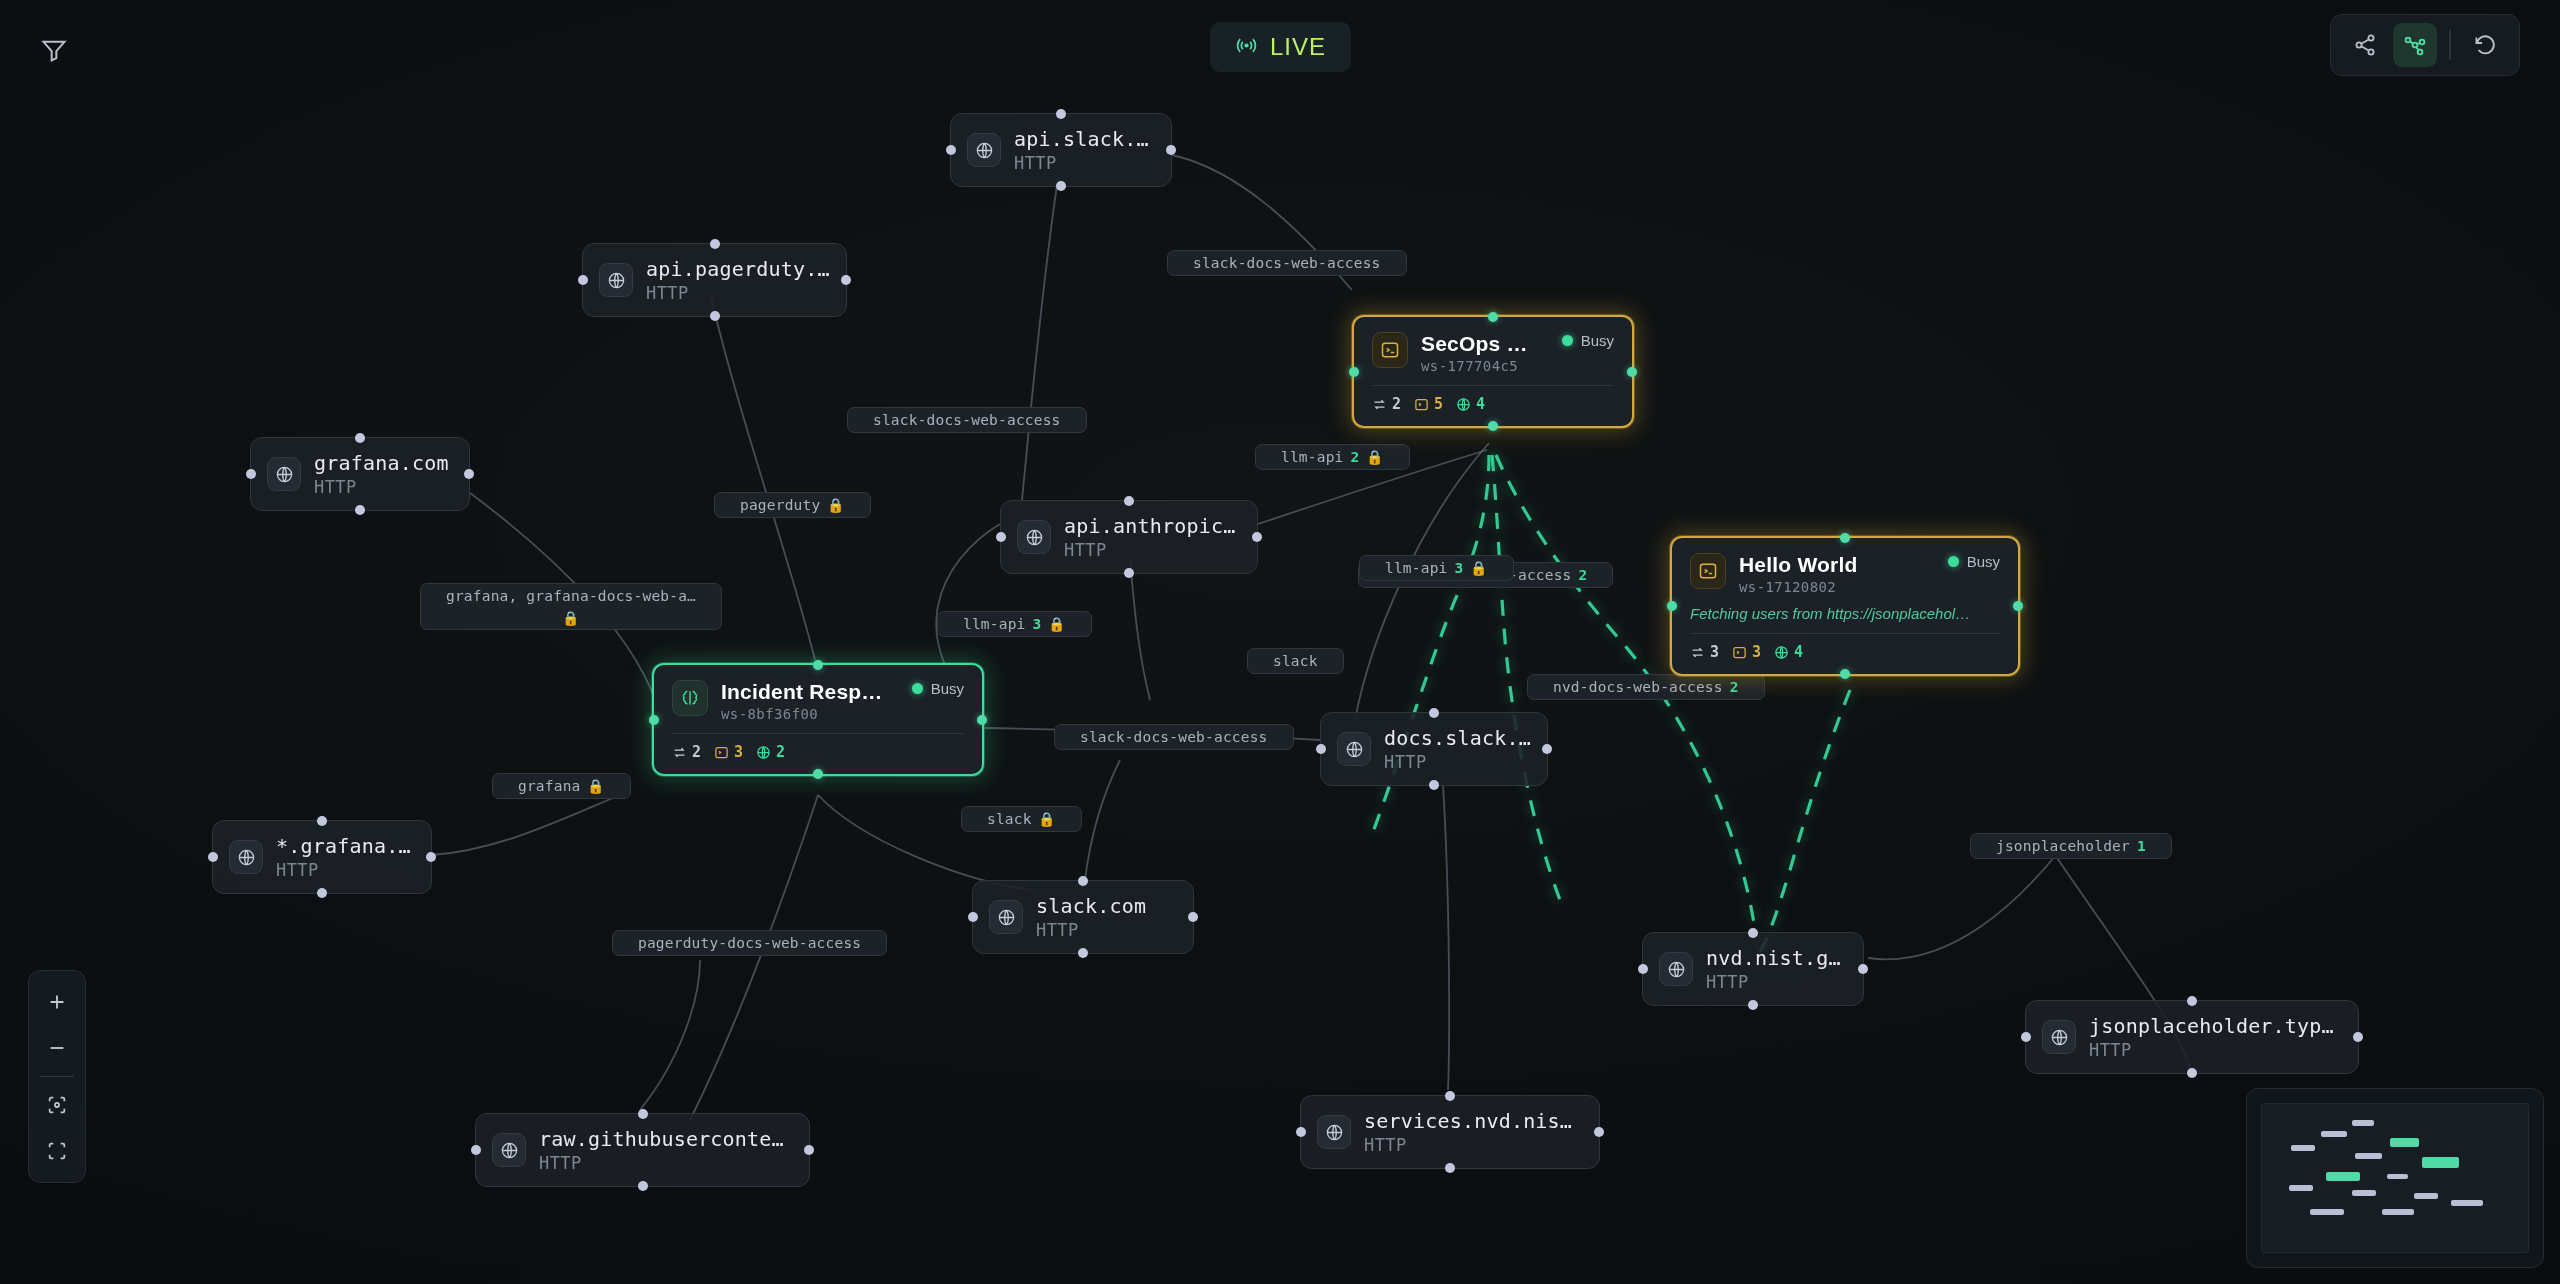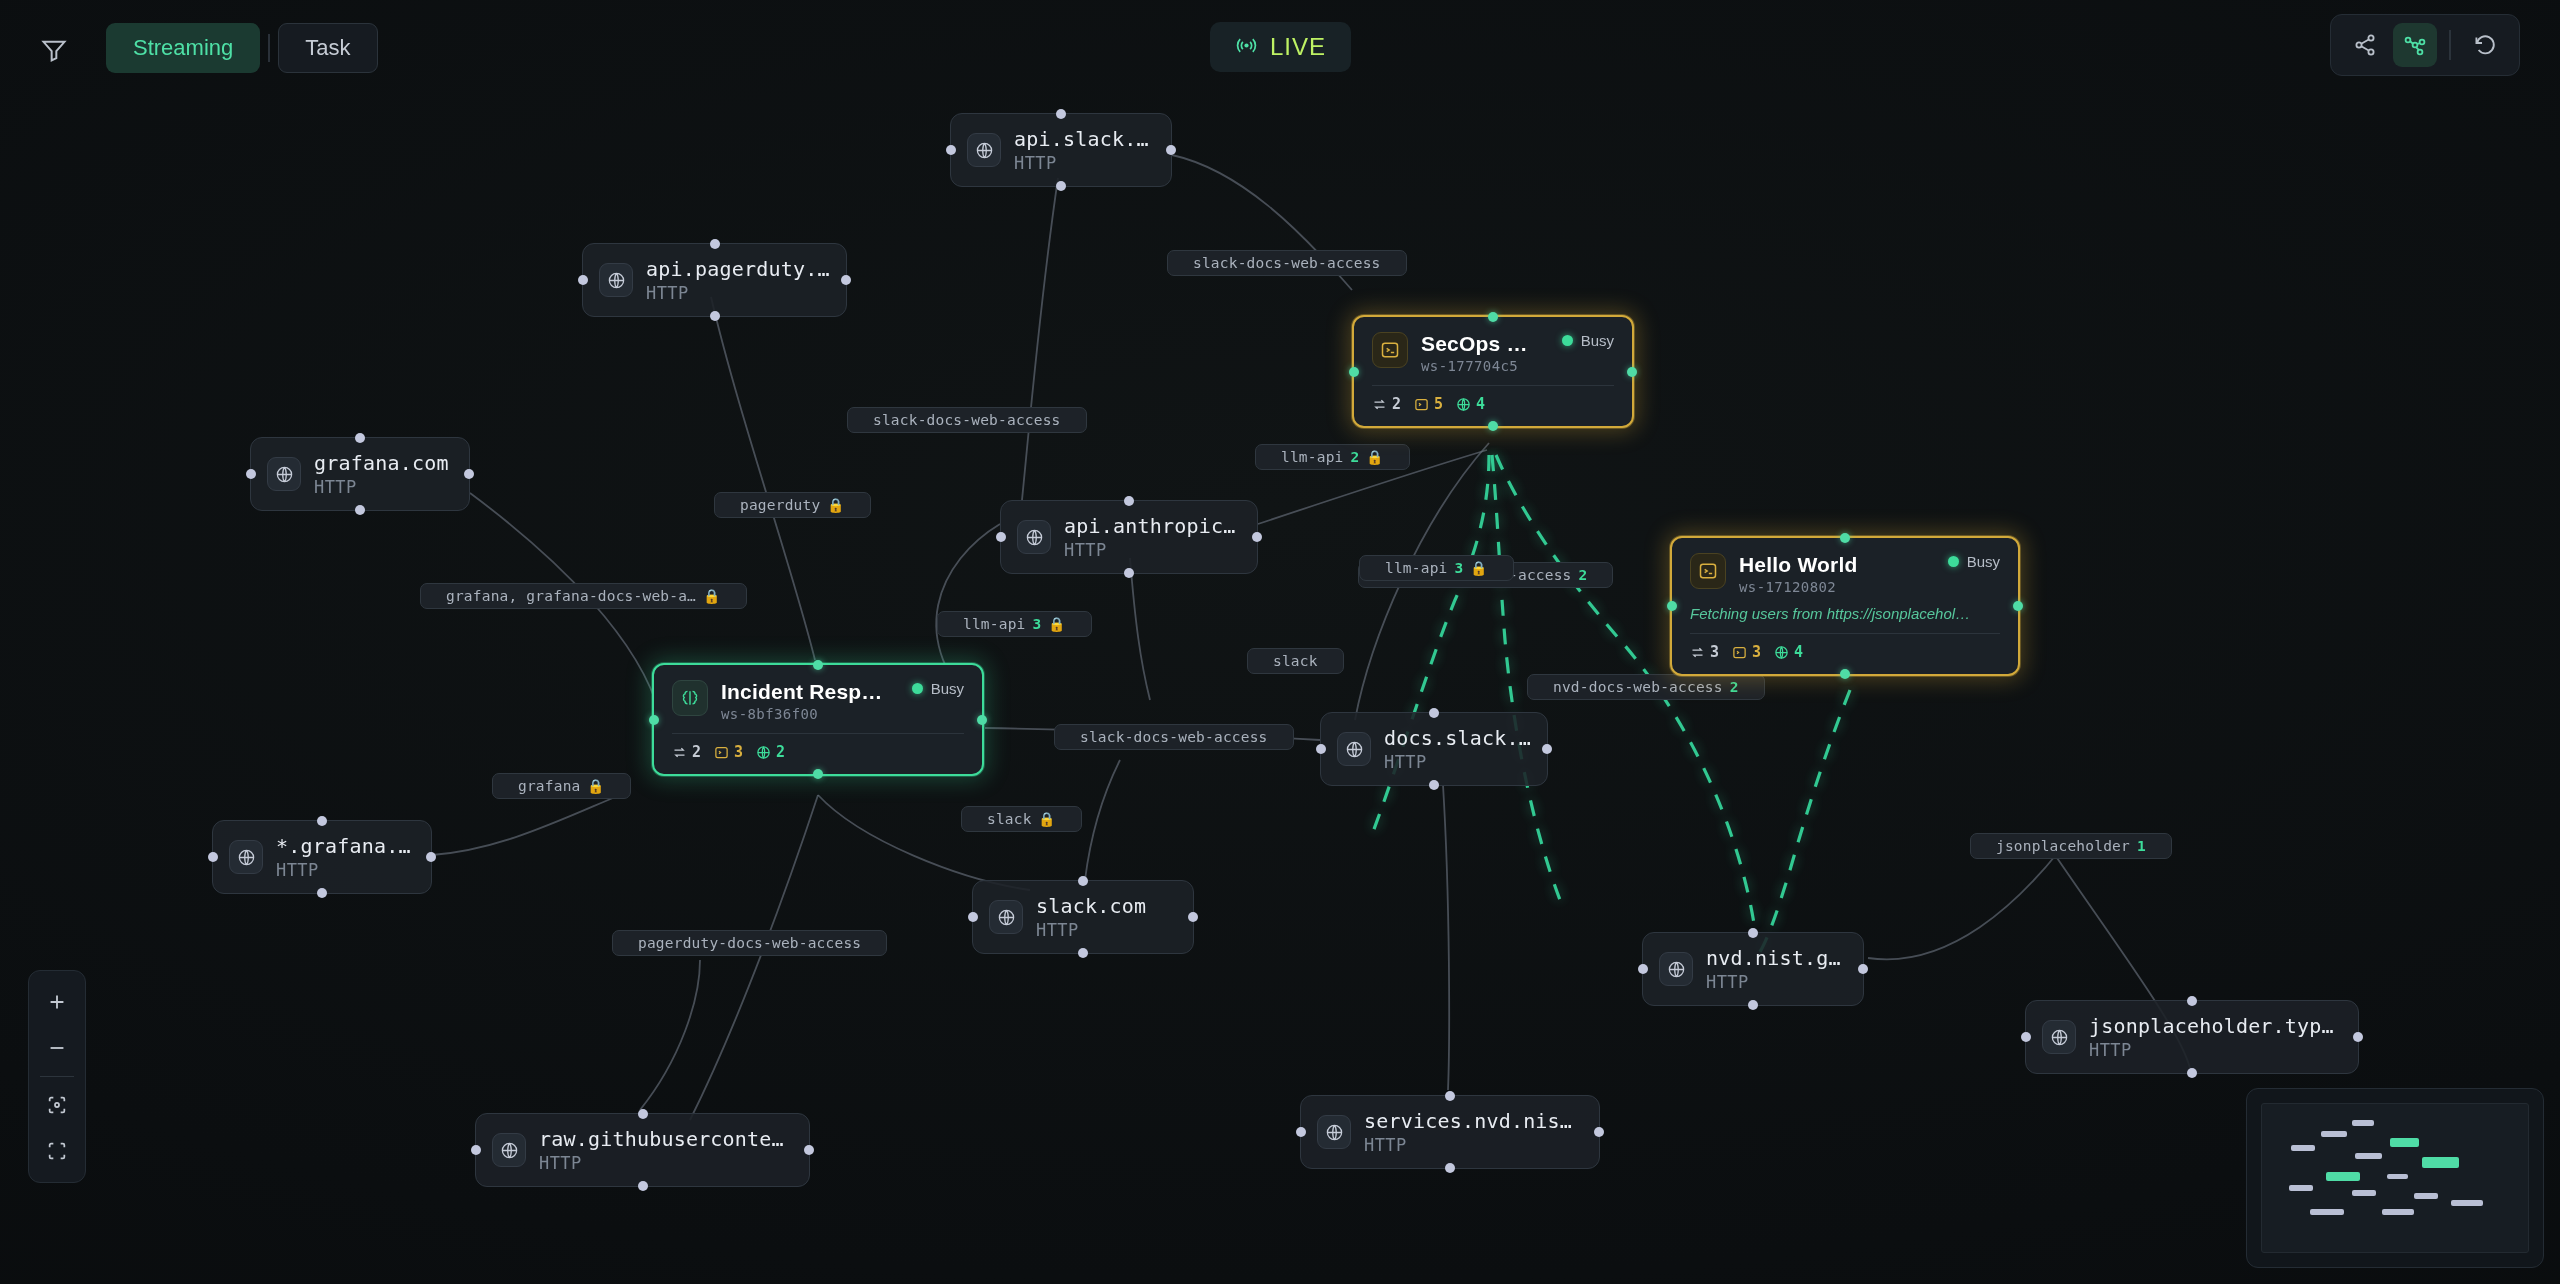--- a/index.html
+++ b/index.html
@@ -228,21 +228,21 @@
   <div class="elabel" style="left:847px; top:407px;">
     <span>slack-docs-web-access</span>
   </div>
   <div class="elabel" style="left:1054px; top:724px;">
     <span>slack-docs-web-access</span>
   </div>
   <div class="elabel" style="left:714px; top:492px;">
     <span>pagerduty</span>
     <span class="lock">🔒</span>
   </div>
-  <div class="elabel" style="left:420px; top:583px;">
+  <div class="elabel" style="left:420px; top:583px;flex-direction:column;">
     <span>grafana, grafana-docs-web-a…</span>
     <span class="lock">🔒</span>
   </div>
   <div class="elabel" style="left:937px; top:611px;">
     <span>llm-api</span>
     <span class="cnt">3</span>
     <span class="lock">🔒</span>
   </div>
   <div class="elabel" style="left:1255px; top:444px;">
     <span>llm-api</span>
@@ -629,25 +629,20 @@
         <span class="stat-num">2</span>
       </span>
     </div>
   </div>
 
   <div class="topbar">
     <div class="filter-ico">
       <svg viewBox="0 0 24 24" fill="none" stroke="#b9c0ca" stroke-width="1.7">
           <path d="M3 5h18l-7 8v6l-4 2v-8z"></path>
         </svg>
-    </div>
-    <div class="seg-group">
-      <div class="seg on">Streaming</div>
-      <div class="seg-sep"></div>
-      <div class="seg off">Task</div>
     </div>
     <div class="live-pill">
       <span>
         <svg viewBox="0 0 24 24" fill="none" stroke="#4ee0a6" stroke-width="1.8">
             <circle cx="12" cy="12" r="2.2" fill="#4ee0a6" stroke="none"></circle>
             <path d="M8.2 8.2a5.4 5.4 0 0 0 0 7.6M15.8 8.2a5.4 5.4 0 0 1 0 7.6M5.4 5.4a9.4 9.4 0 0 0 0 13.2M18.6 5.4a9.4 9.4 0 0 1 0 13.2"></path>
           </svg>
       </span>
       <span class="live-txt">LIVE</span>
     </div>

